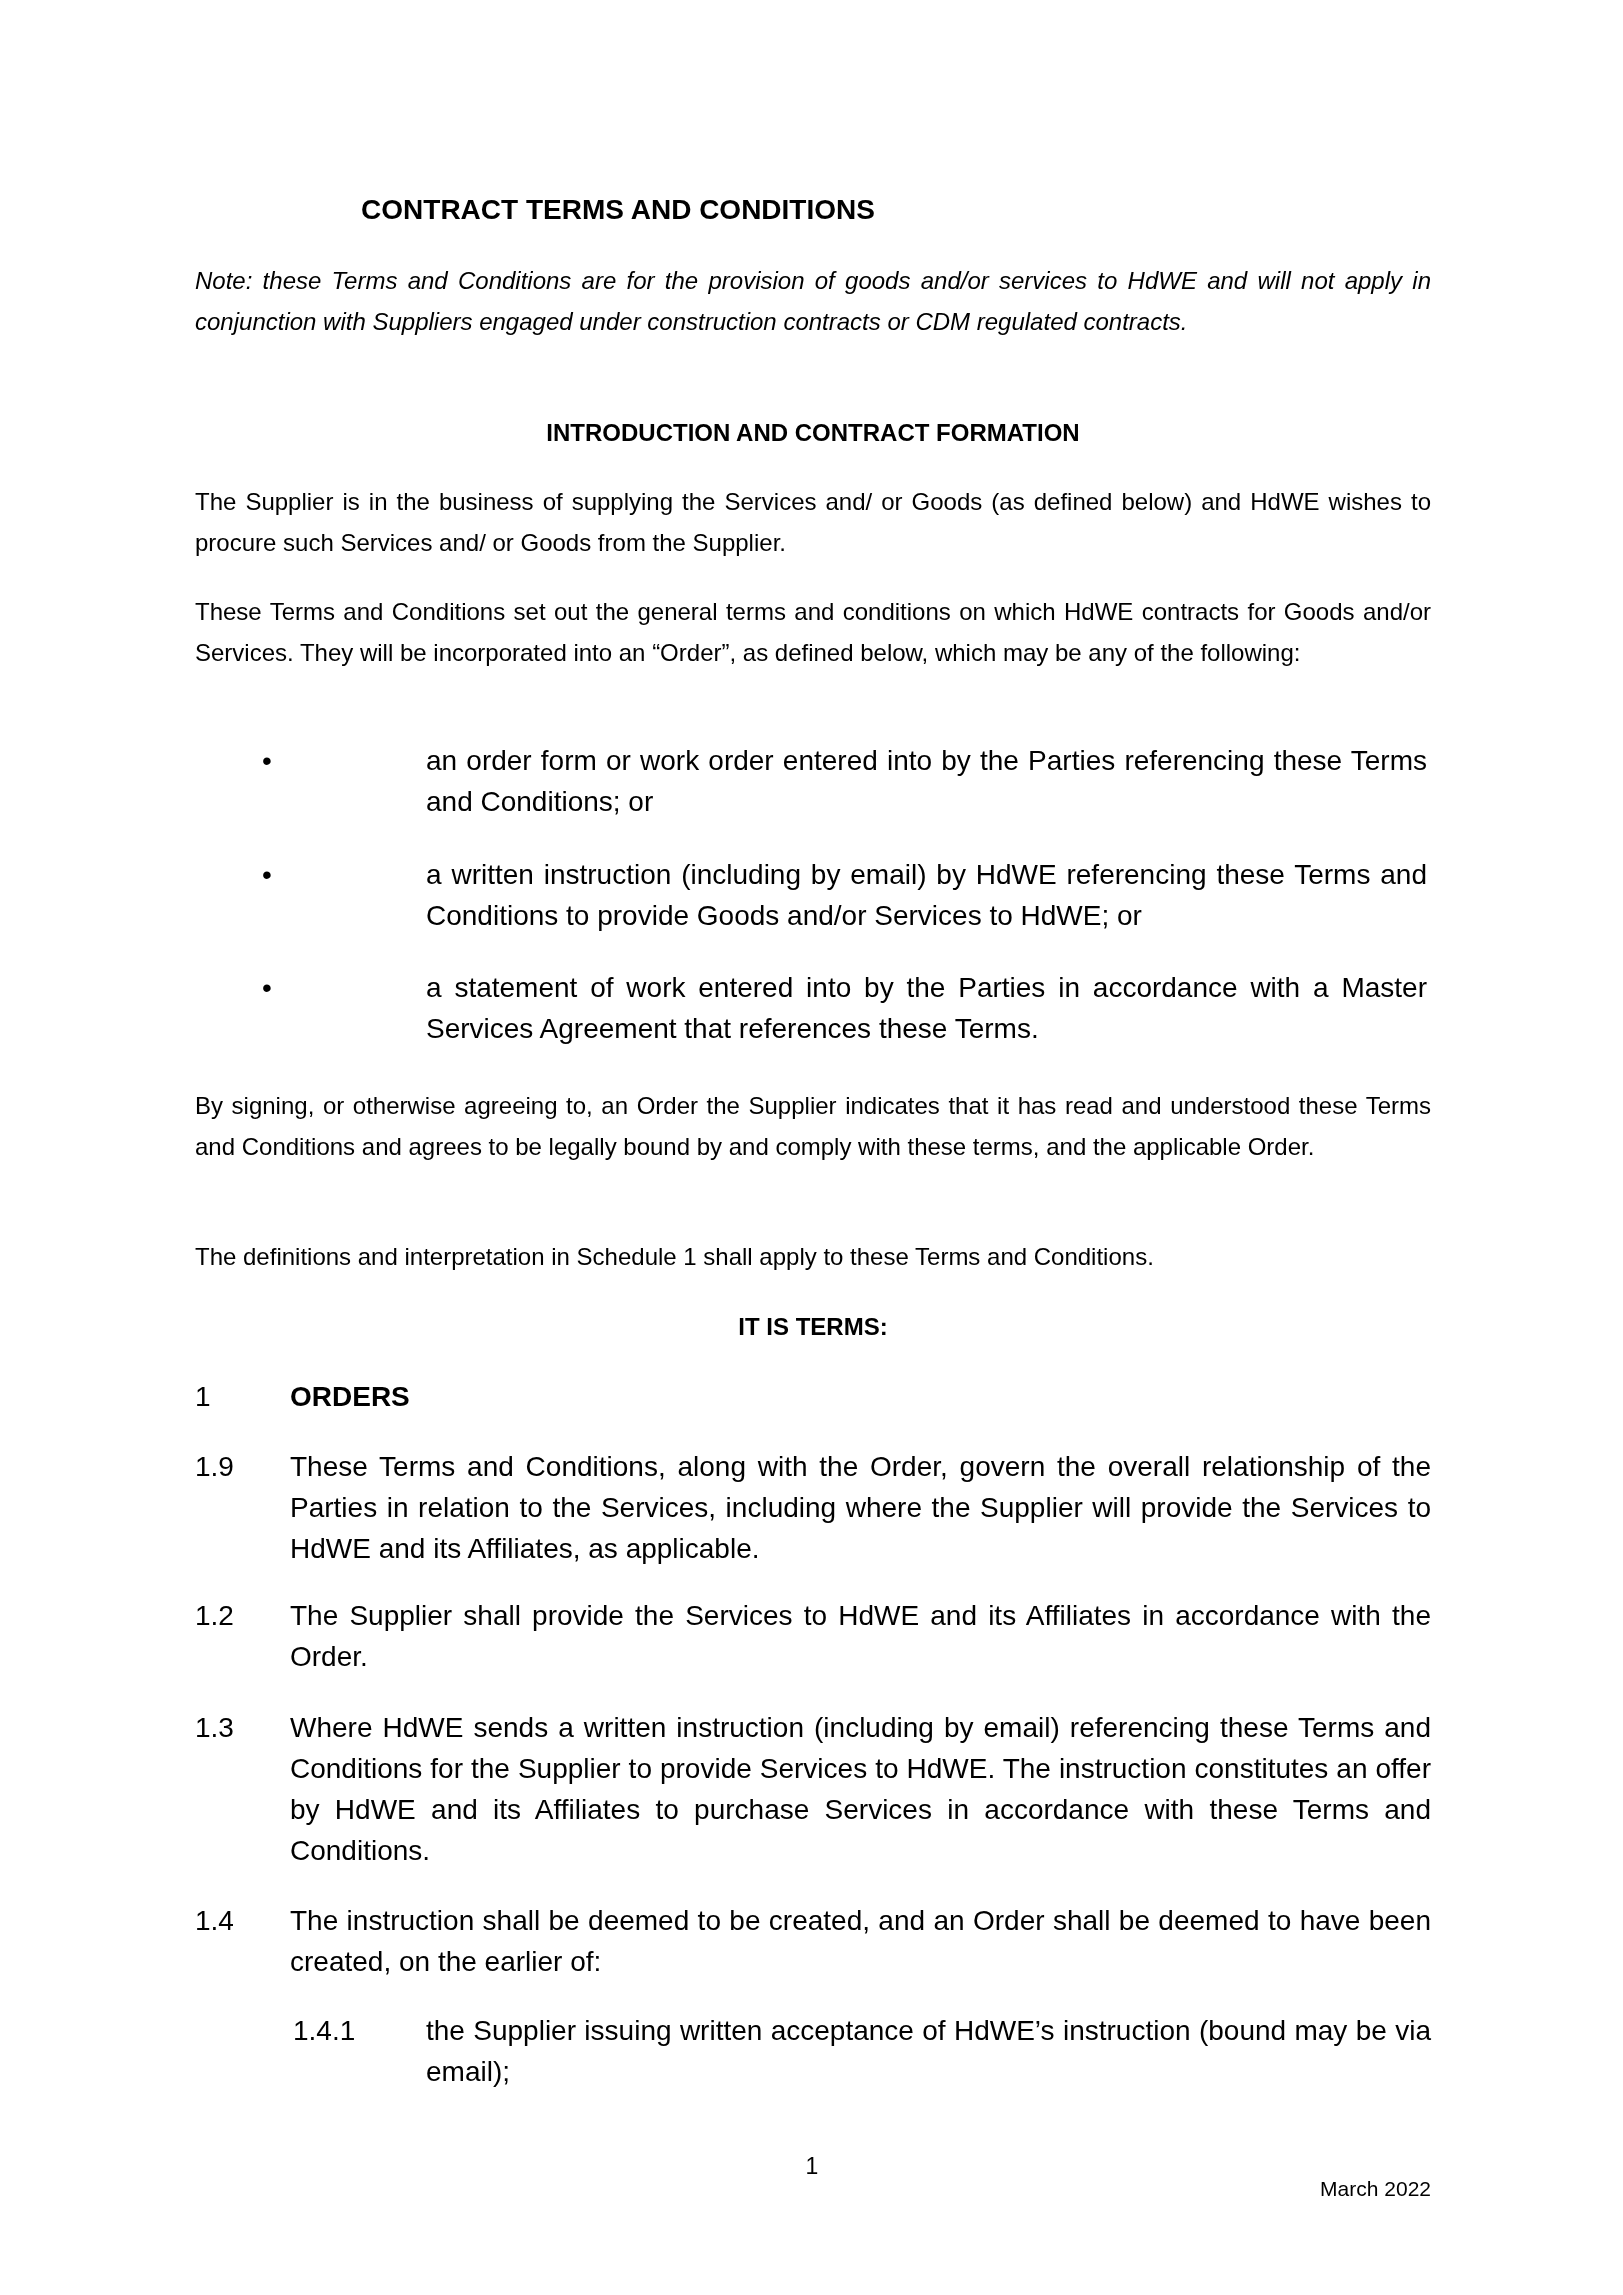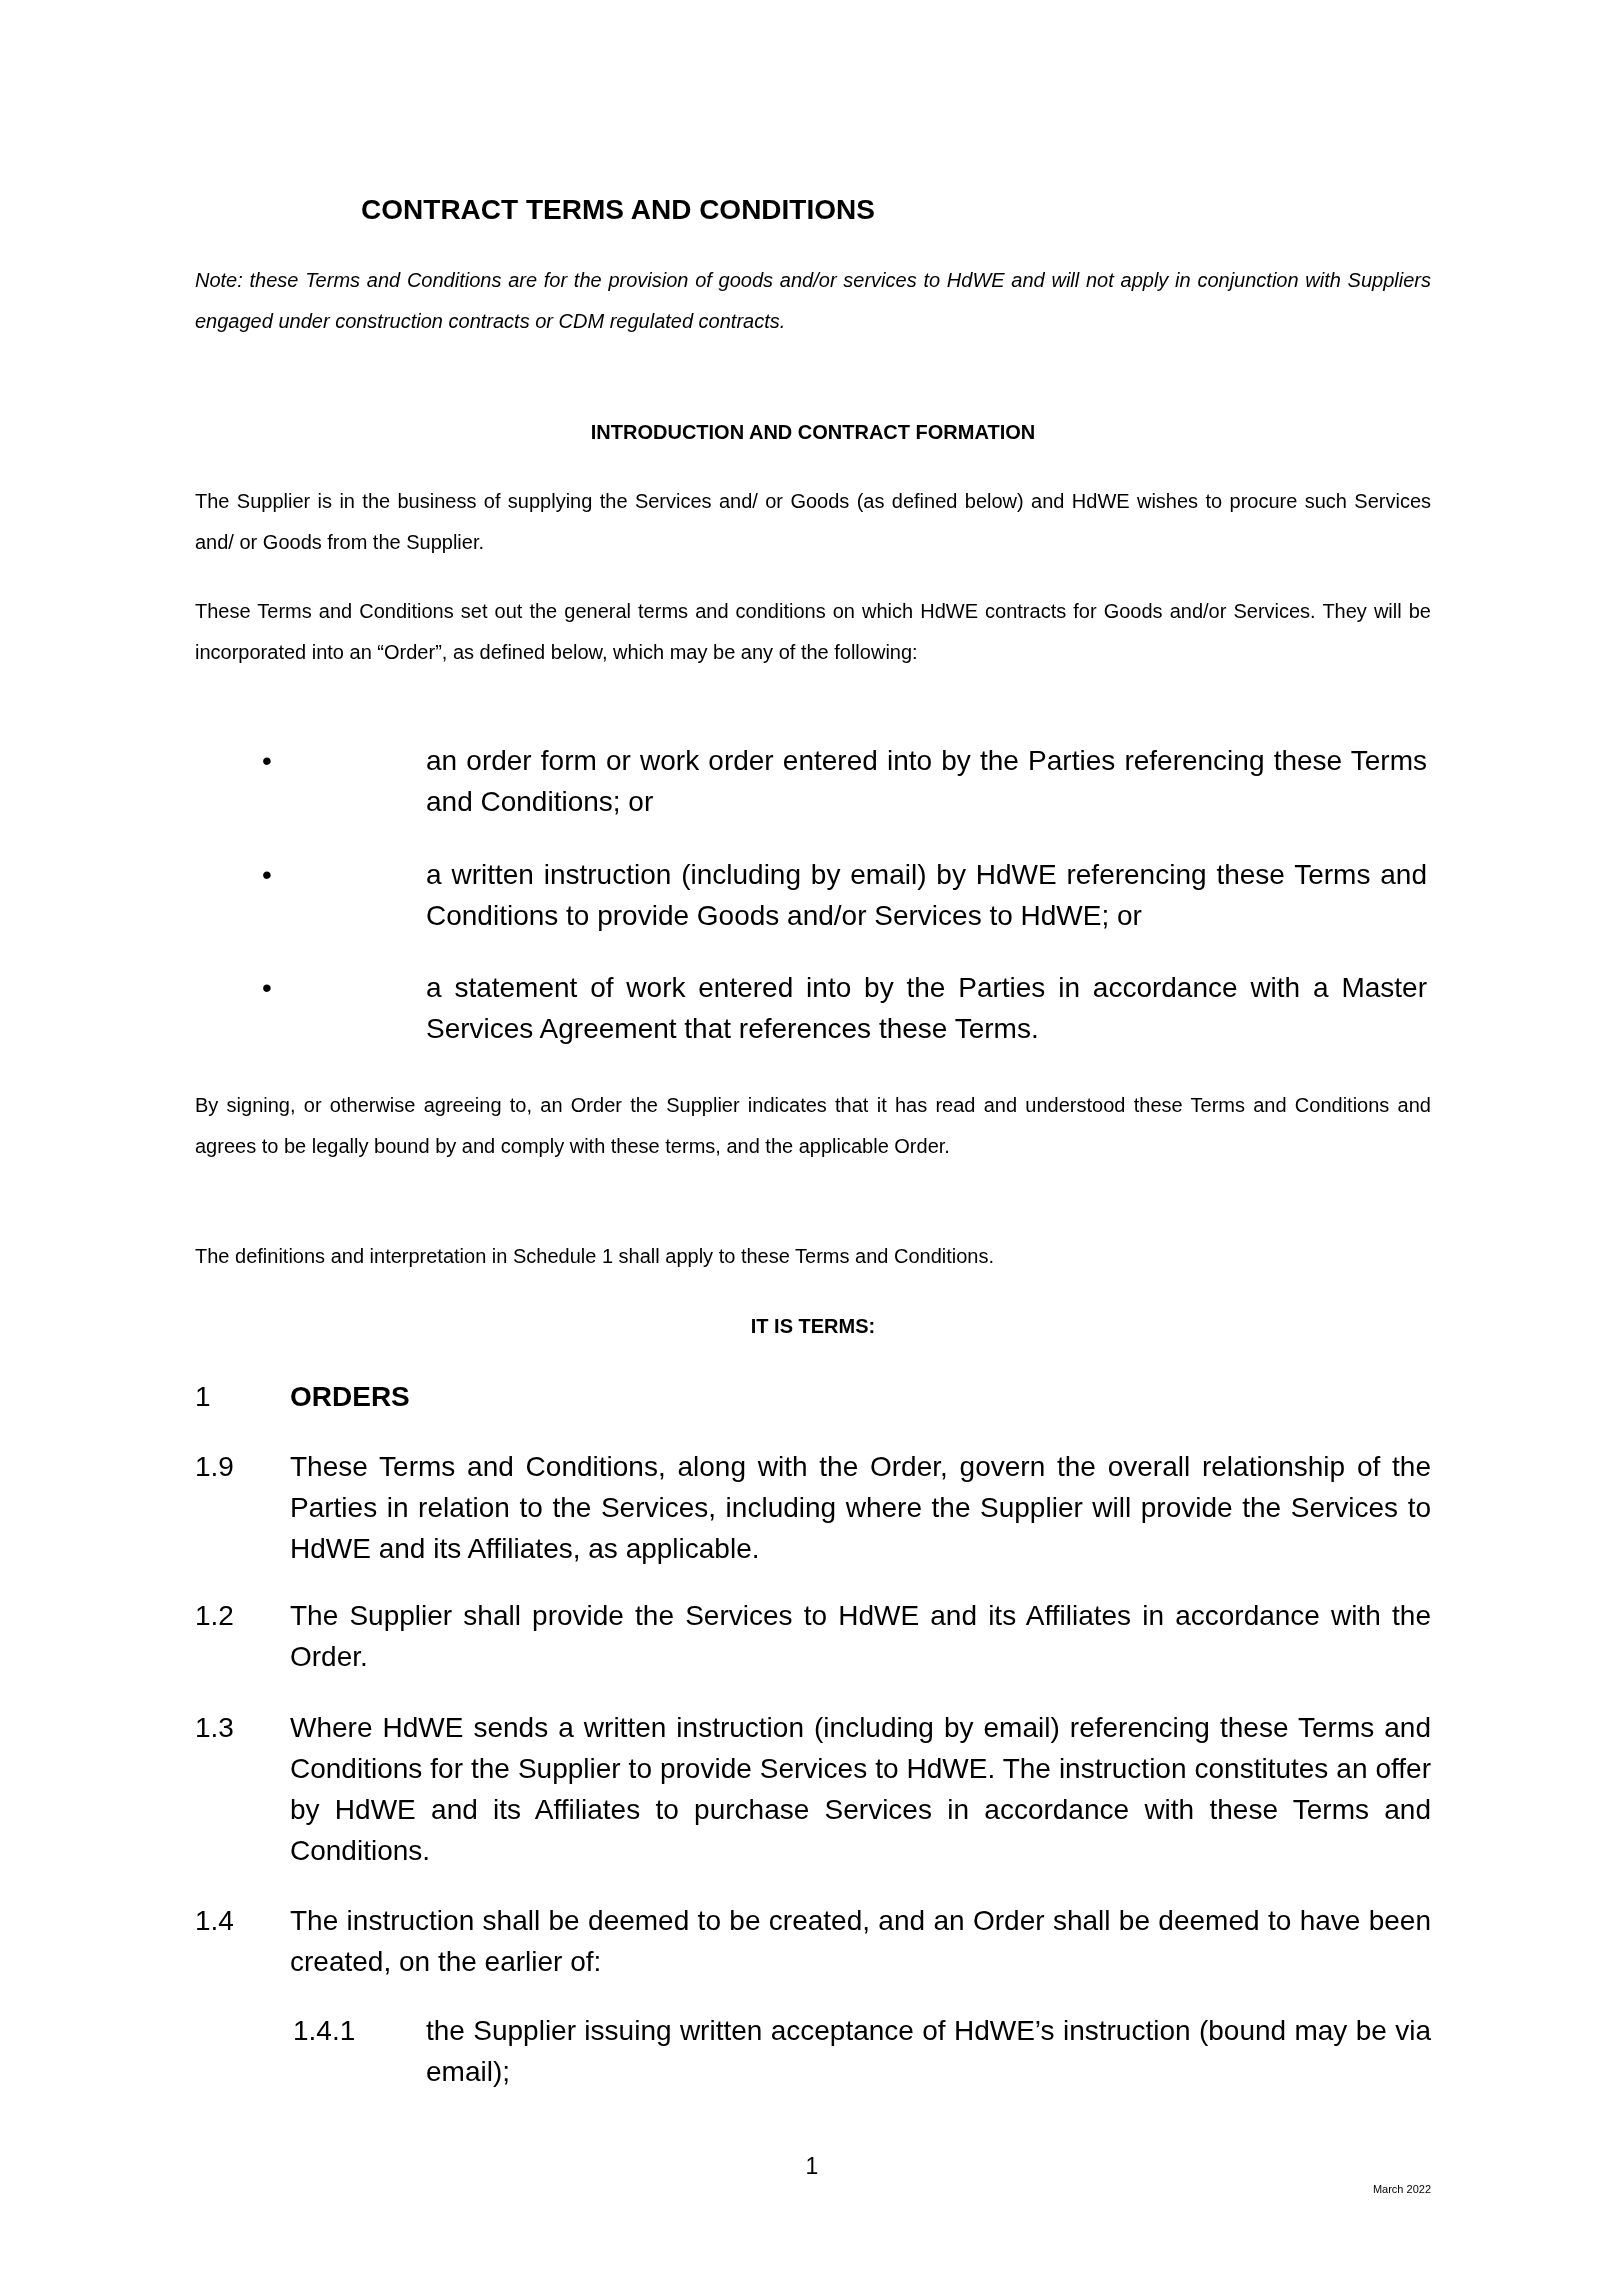--- a/index.html
+++ b/index.html
@@ -1,34 +1,34 @@
 <!DOCTYPE html>
 <html style="font-size:12.3px"><head>
 <meta charset="utf-8">
 <style>
   html, body { margin: 0; padding: 0; background: #ffffff; }
   body { width: 1624px; height: 2295px; position: relative; overflow: hidden;
          font-family: "Liberation Sans", sans-serif; color: #000000; }
   .page { position: absolute; left: 0; top: 0; width: 1624px; height: 2295px; background: #ffffff; }
   .content { position: absolute; left: 195px; top: 0; width: 1236px; }
-  .blk { position: absolute; left: 0; width: 1236px; font-size: 20px; line-height: 41px; text-align: justify; }
+  .blk { position: absolute; left: 0; width: 1236px; font-size: 24px; line-height: 41px; text-align: justify; }
   .title { position: absolute; left: 0; width: 1236px; text-align: center; font-weight: bold; font-size: 28px; line-height: 41px; }
   .heading { font-weight: bold; text-align: center; }
   .note { font-style: italic; }
   .lastleft { text-align-last: left; }
   .bullet-row, .clause-row, .sub-row { position: absolute; left: 0; width: 1236px; font-size: 28px; line-height: 41px; }
   .bullet-dot { position: absolute; left: 67px; top: 0; }
   .bullet-text { position: absolute; left: 231px; right: 4px; top: 0; text-align: justify; text-align-last: left; }
   .clause-num { position: absolute; left: 0; top: 0; }
   .clause-text { position: absolute; left: 95px; right: 0; top: 0; text-align: justify; text-align-last: left; }
   .clause-title { font-weight: bold; }
   .sub-num { position: absolute; left: 98px; top: 0; }
   .sub-text { position: absolute; left: 231px; right: 0; top: 0; text-align: justify; text-align-last: left; }
   .page-number { position: absolute; left: 0; width: 1624px; text-align: center; top: 2152px; font-size: 23px; line-height: 28px; }
-  .footer-date { position: absolute; right: 193px; top: 2180px; font-size: 11px; line-height: 18.4px; }
+  .footer-date { position: absolute; right: 193px; top: 2180px; font-size: 21px; line-height: 18.4px; }
 </style>
 </head>
 <body>
 
 <div class="page">
 
   <div class="title" style="top:189px;">CONTRACT TERMS AND CONDITIONS</div>
 
   <div class="content">
 

